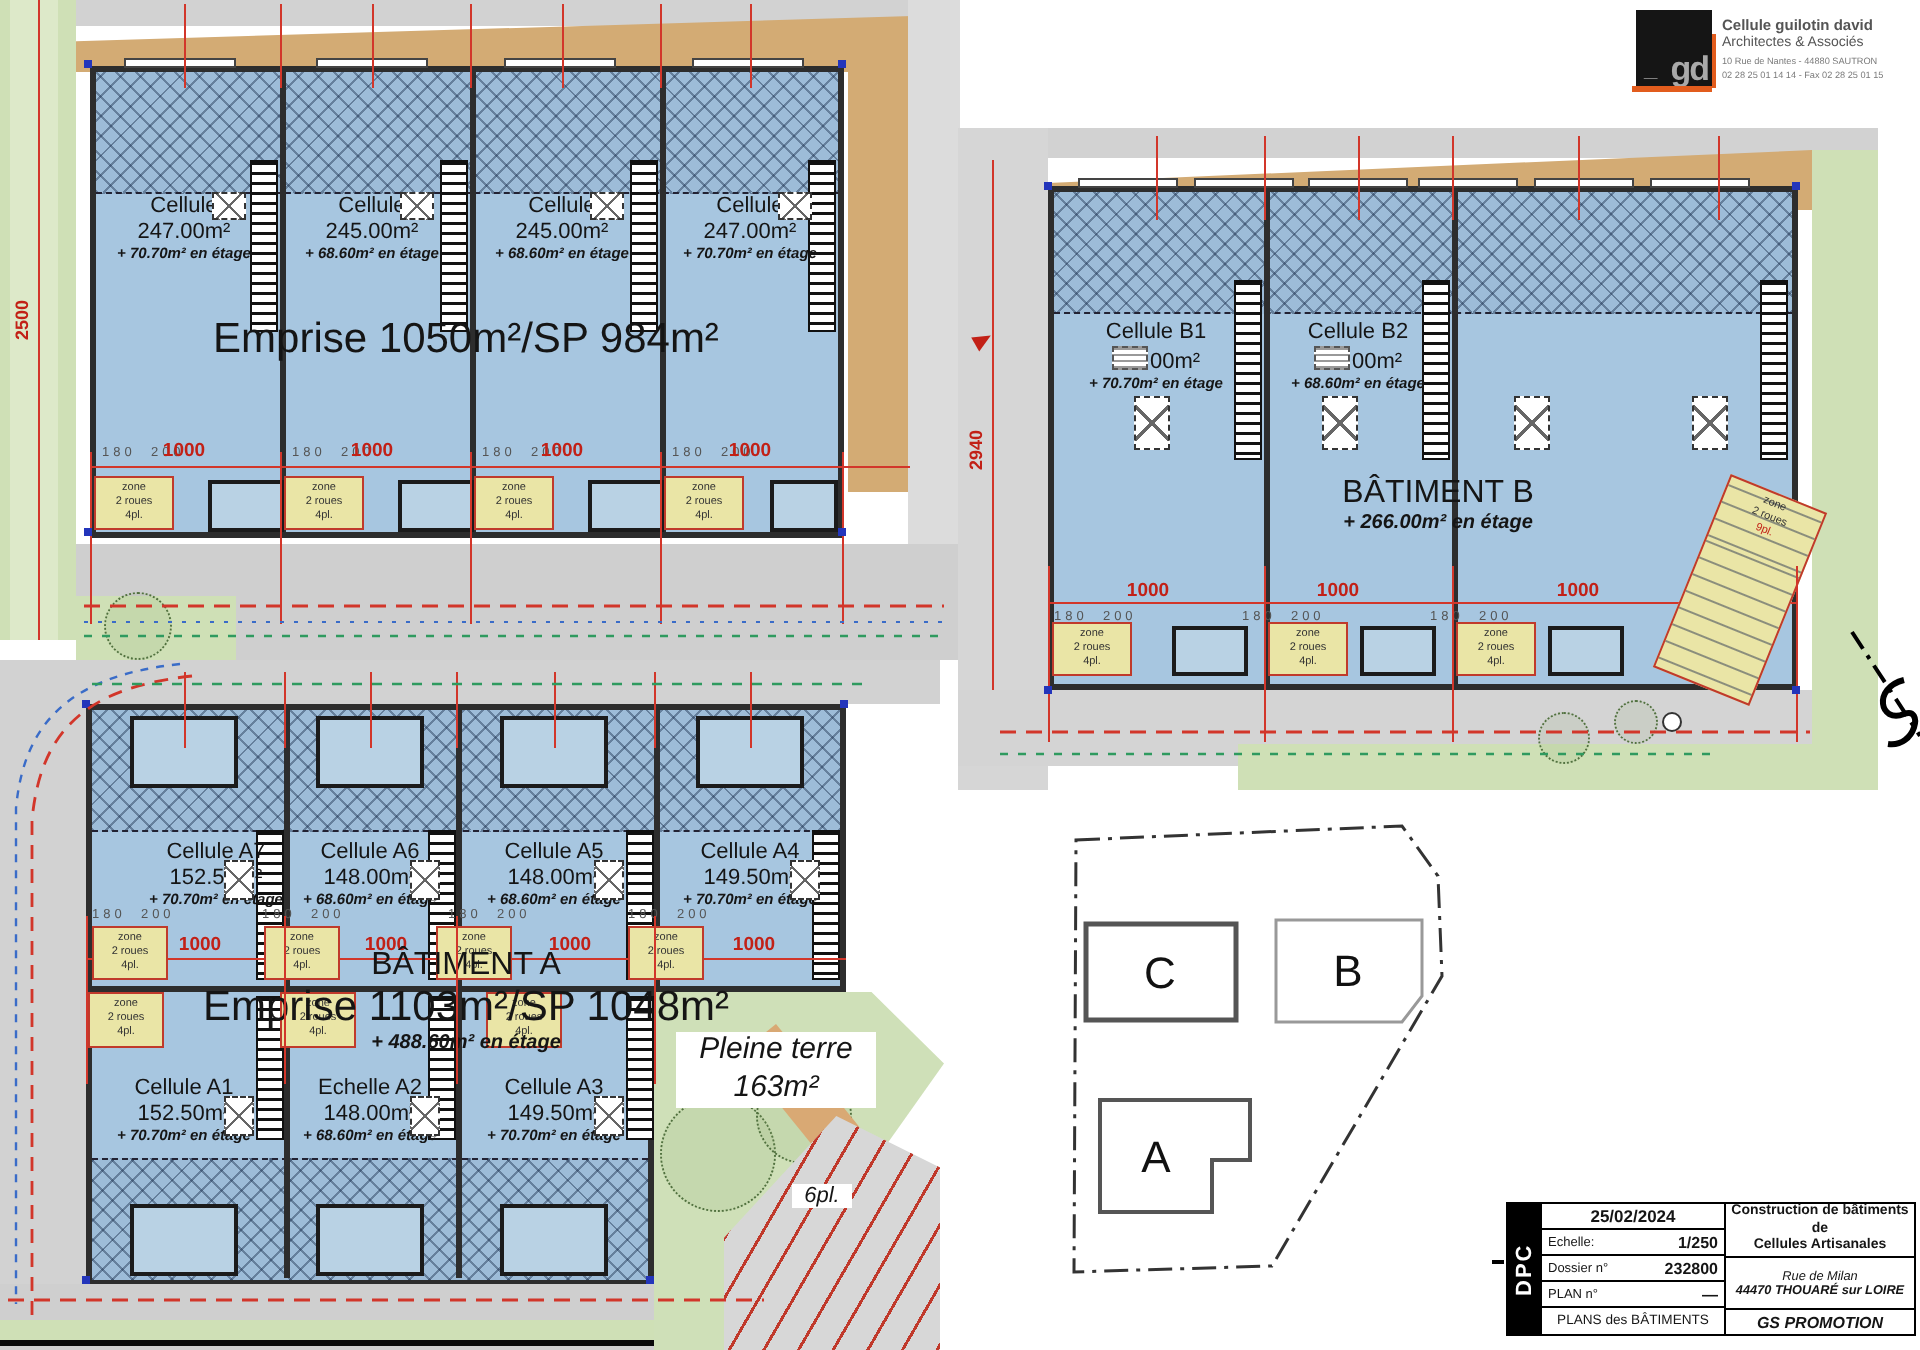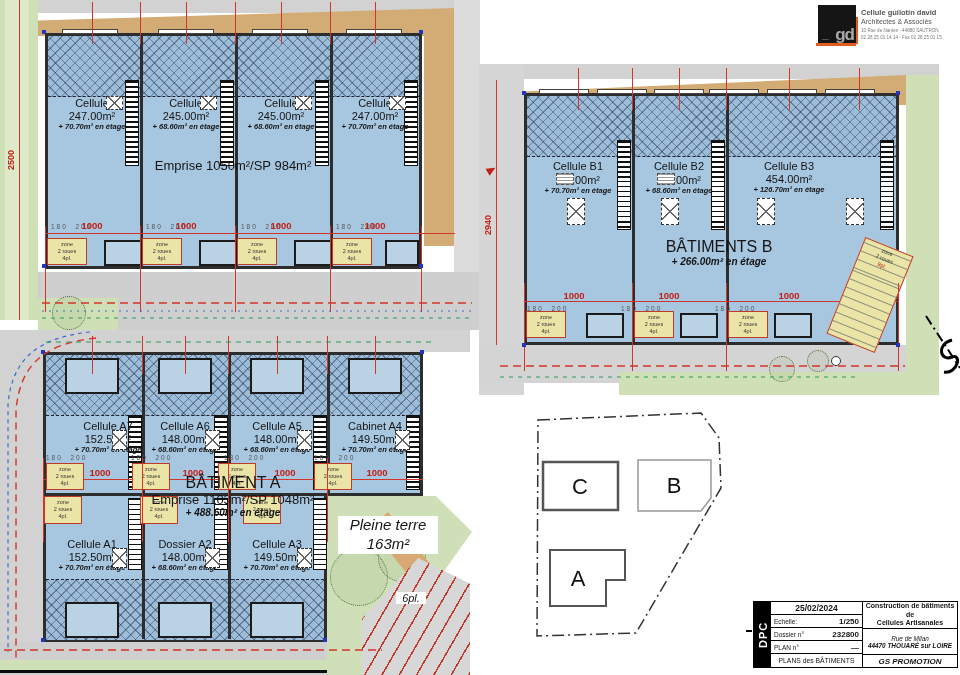--- a/index.html
+++ b/index.html
@@ -34,21 +34,21 @@
   .dpair{position:absolute;color:#555;font-size:6.5px;letter-spacing:2px;white-space:pre;}
   .rh{position:absolute;height:1.3px;background:#d2362a;}
   .rv{position:absolute;width:1.3px;background:#d2362a;}
   .sidedim{position:absolute;color:#c22016;font-size:9px;font-weight:bold;
            transform:rotate(-90deg);transform-origin:left top;}
   .bdot{position:absolute;width:4px;height:4px;background:#2335bb;}
   
   .cl{position:absolute;width:130px;text-align:center;line-height:1.18;}
   .cn{font-size:11px;} .ca{font-size:11px;} .cf{font-size:7.5px;font-weight:bold;font-style:italic;}
   .bt{position:absolute;text-align:center;}
-  .bt1{font-size:16px;} .bt2{font-size:13px;} .bt3{font-size:10px;font-weight:bold;font-style:italic;}
+  .bt1{font-size:16px;} .bt2{font-size:21px;} .bt3{font-size:10px;font-weight:bold;font-style:italic;}
   .tree{position:absolute;border:1.6px dotted #51713f;border-radius:50%;background:rgba(140,170,110,.14);box-sizing:border-box;}
   .chip{position:absolute;background:#fff;text-align:center;font-style:italic;}
   
   .logo-sq{position:absolute;left:818px;top:5px;width:38px;height:38px;background:#151515;}
   .logo-gd{position:absolute;right:2px;bottom:-2px;color:#a9a9a9;font-weight:bold;font-size:17px;letter-spacing:-1px;}
   .logo-us{position:absolute;left:4px;bottom:2px;color:#888;font-weight:bold;font-size:12px;}
   .or1{position:absolute;left:847px;top:17px;width:11px;height:27px;background:#e25c1d;}
   .or2{position:absolute;left:816px;top:43px;width:40px;height:3px;background:#e25c1d;}
   .lg1{position:absolute;left:861px;top:8px;width:97px;font-size:7.5px;font-weight:bold;color:#555;}
   .lg2{position:absolute;left:861px;top:18px;width:97px;font-size:7px;color:#555;}
@@ -220,32 +220,27 @@
     <div class="cl" style="left:44px;top:110px">
       <div class="cn">Cellule B1</div>
       <div class="ca"><span class="cover"></span><span>00m²</span></div>
       <div class="cf">+ 70.70m² en étage</div>
     </div>
     <div class="cl" style="left:145px;top:110px">
       <div class="cn">Cellule B2</div>
       <div class="ca"><span class="cover"></span><span>00m²</span></div>
       <div class="cf">+ 68.60m² en étage</div>
     </div>
-    <div class="cl" style="left:255px;top:110px">
-      <div class="cn">Cellule B3</div>
-      <div class="ca">454.00m²</div>
-      <div class="cf">+ 126.70m² en étage</div>
-    </div>
     <div class="lift" style="left:98px;top:148px;width:18px;height:27px"></div>
     <div class="lift" style="left:192px;top:148px;width:18px;height:27px"></div>
     <div class="lift" style="left:288px;top:148px;width:18px;height:27px"></div>
     <div class="lift" style="left:377px;top:148px;width:18px;height:27px"></div>
 
     <div class="bt" style="left:95px;top:188px;width:310px">
-      <div class="bt1">BÂTIMENTS B</div>
+      <div class="bt1">BÂTIMENT B</div>
       <div class="bt3">+ 266.00m² en étage</div>
     </div>
 
     <div class="d1000" style="left:83px;top:240px">1000</div>
     <div class="d1000" style="left:178px;top:240px">1000</div>
     <div class="d1000" style="left:298px;top:240px">1000</div>
     <div class="rh" style="left:55px;top:251px;width:375px"></div>
     <div class="dpair" style="left:58px;top:255px">180  200</div>
     <div class="dpair" style="left:152px;top:255px">180  200</div>
     <div class="dpair" style="left:246px;top:255px">180  200</div>
@@ -343,31 +338,31 @@
       <div class="cn">Cellule A6</div>
         <div class="ca">148.00m²</div>
         <div class="cf">+ 68.60m² en étage</div>
     </div>
     <div class="cl" style="left:212px;top:90px">
       <div class="cn">Cellule A5</div>
         <div class="ca">148.00m²</div>
         <div class="cf">+ 68.60m² en étage</div>
     </div>
     <div class="cl" style="left:310px;top:90px">
-      <div class="cn">Cabinet A4</div>
+      <div class="cn">Cellule A4</div>
         <div class="ca">149.50m²</div>
         <div class="cf">+ 70.70m² en étage</div>
     </div>
     <div class="cl" style="left:27px;top:208px">
       <div class="cn">Cellule A1</div>
         <div class="ca">152.50m²</div>
         <div class="cf">+ 70.70m² en étage</div>
     </div>
     <div class="cl" style="left:120px;top:208px">
-      <div class="cn">Dossier A2</div>
+      <div class="cn">Echelle A2</div>
         <div class="ca">148.00m²</div>
         <div class="cf">+ 68.60m² en étage</div>
     </div>
     <div class="cl" style="left:212px;top:208px">
       <div class="cn">Cellule A3</div>
         <div class="ca">149.50m²</div>
         <div class="cf">+ 70.70m² en étage</div>
     </div>
     <div class="lift" style="left:112px;top:100px;width:15px;height:20px"></div>
     <div class="lift" style="left:205px;top:100px;width:15px;height:20px"></div>

